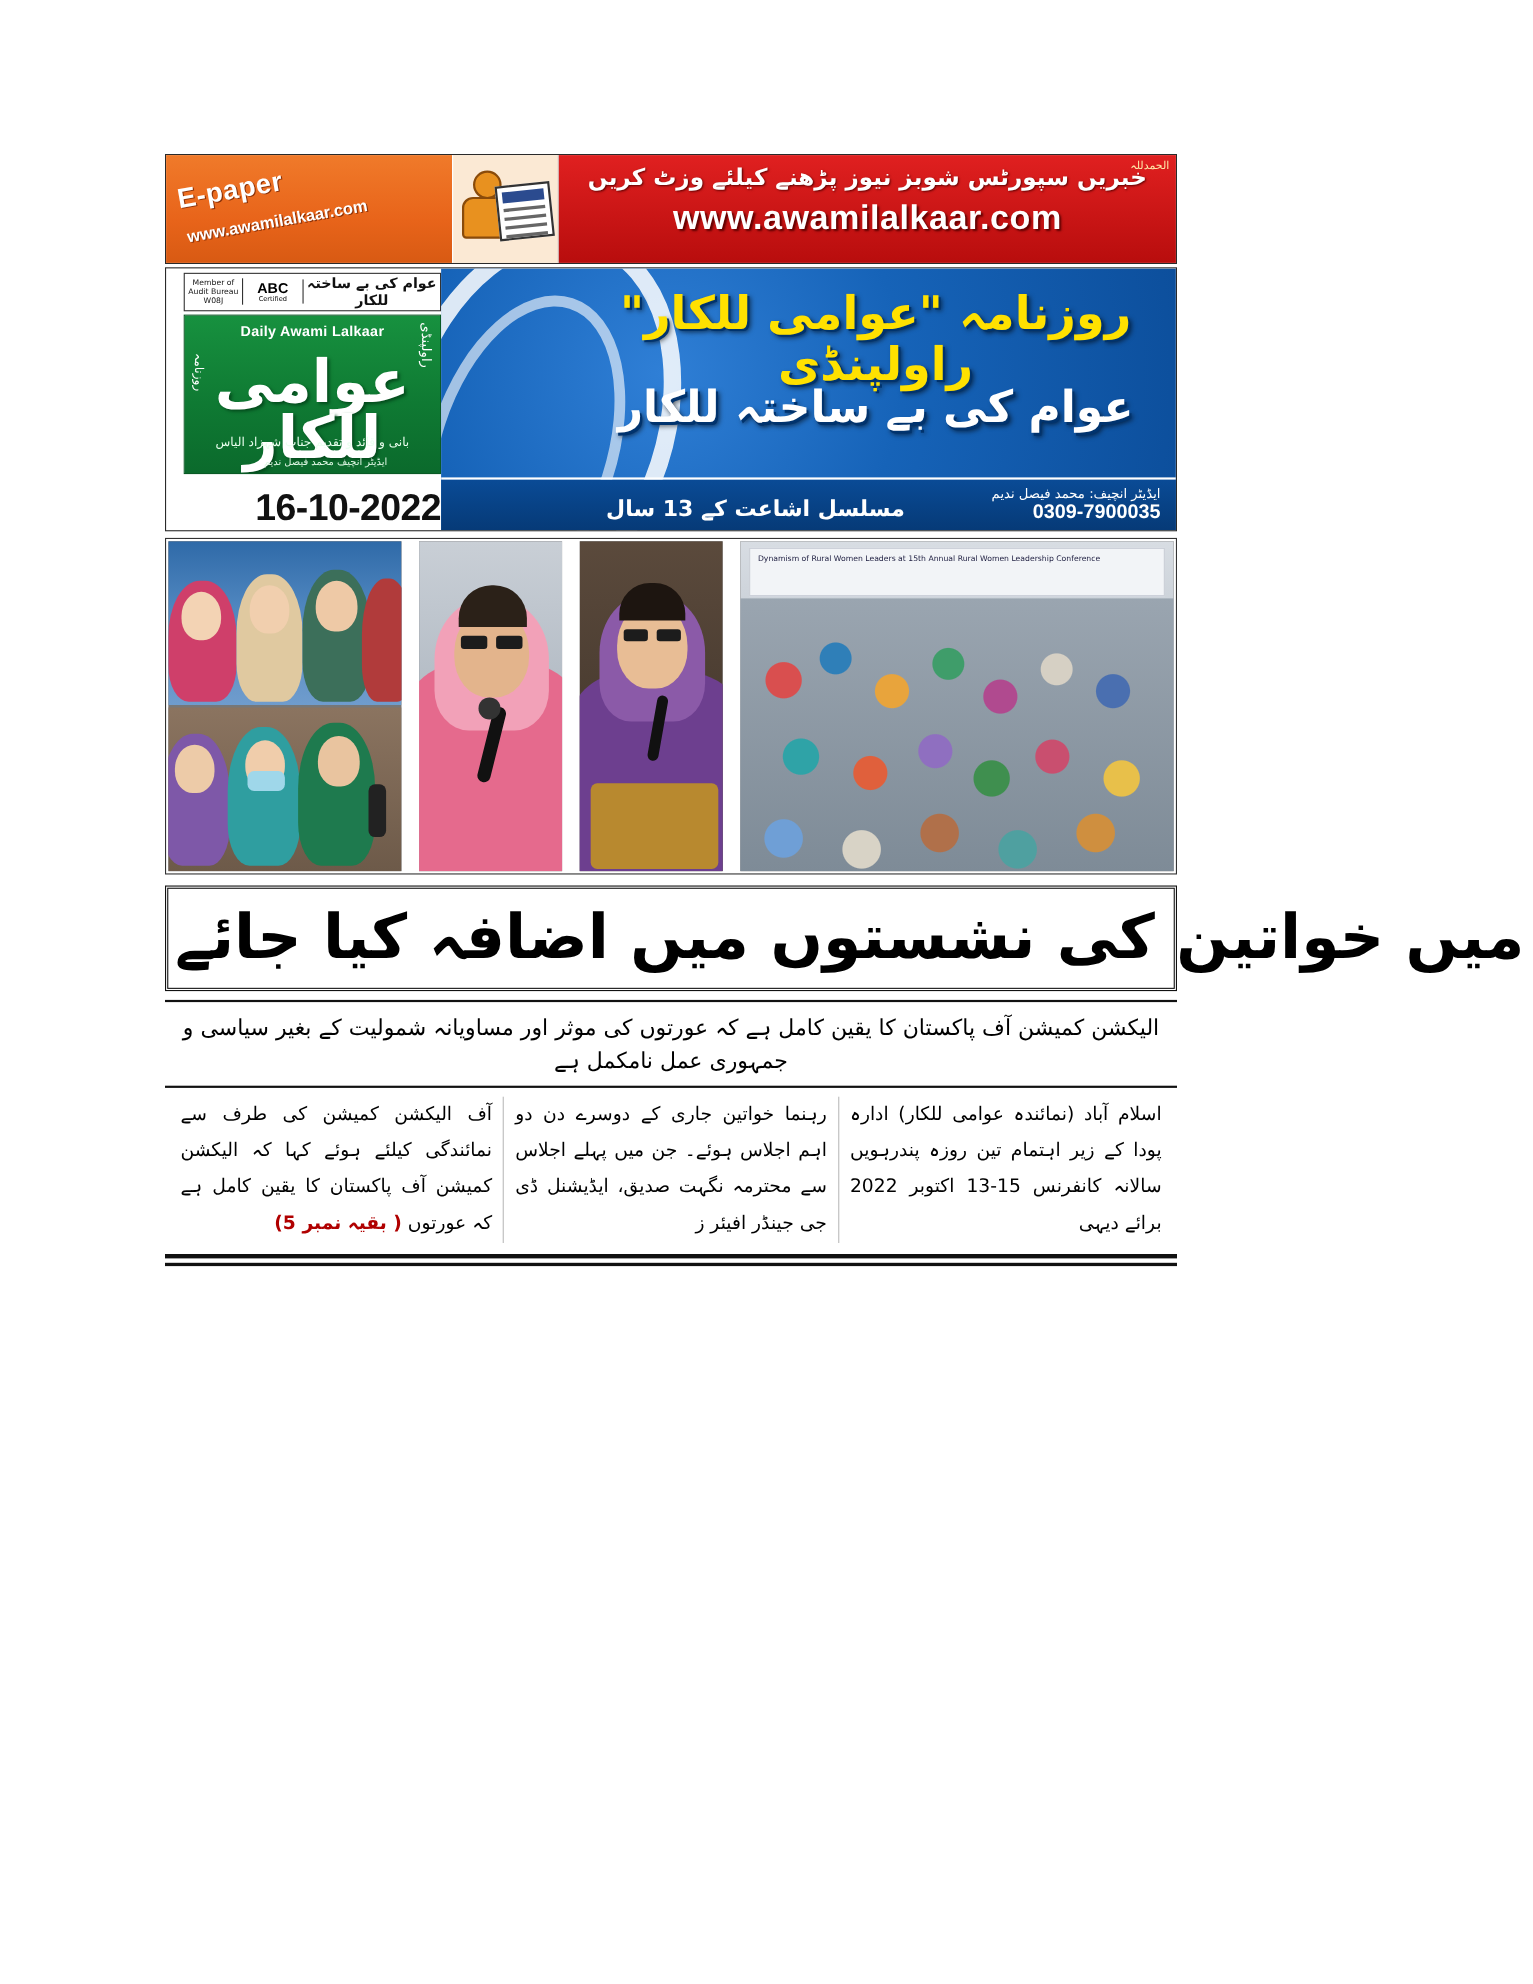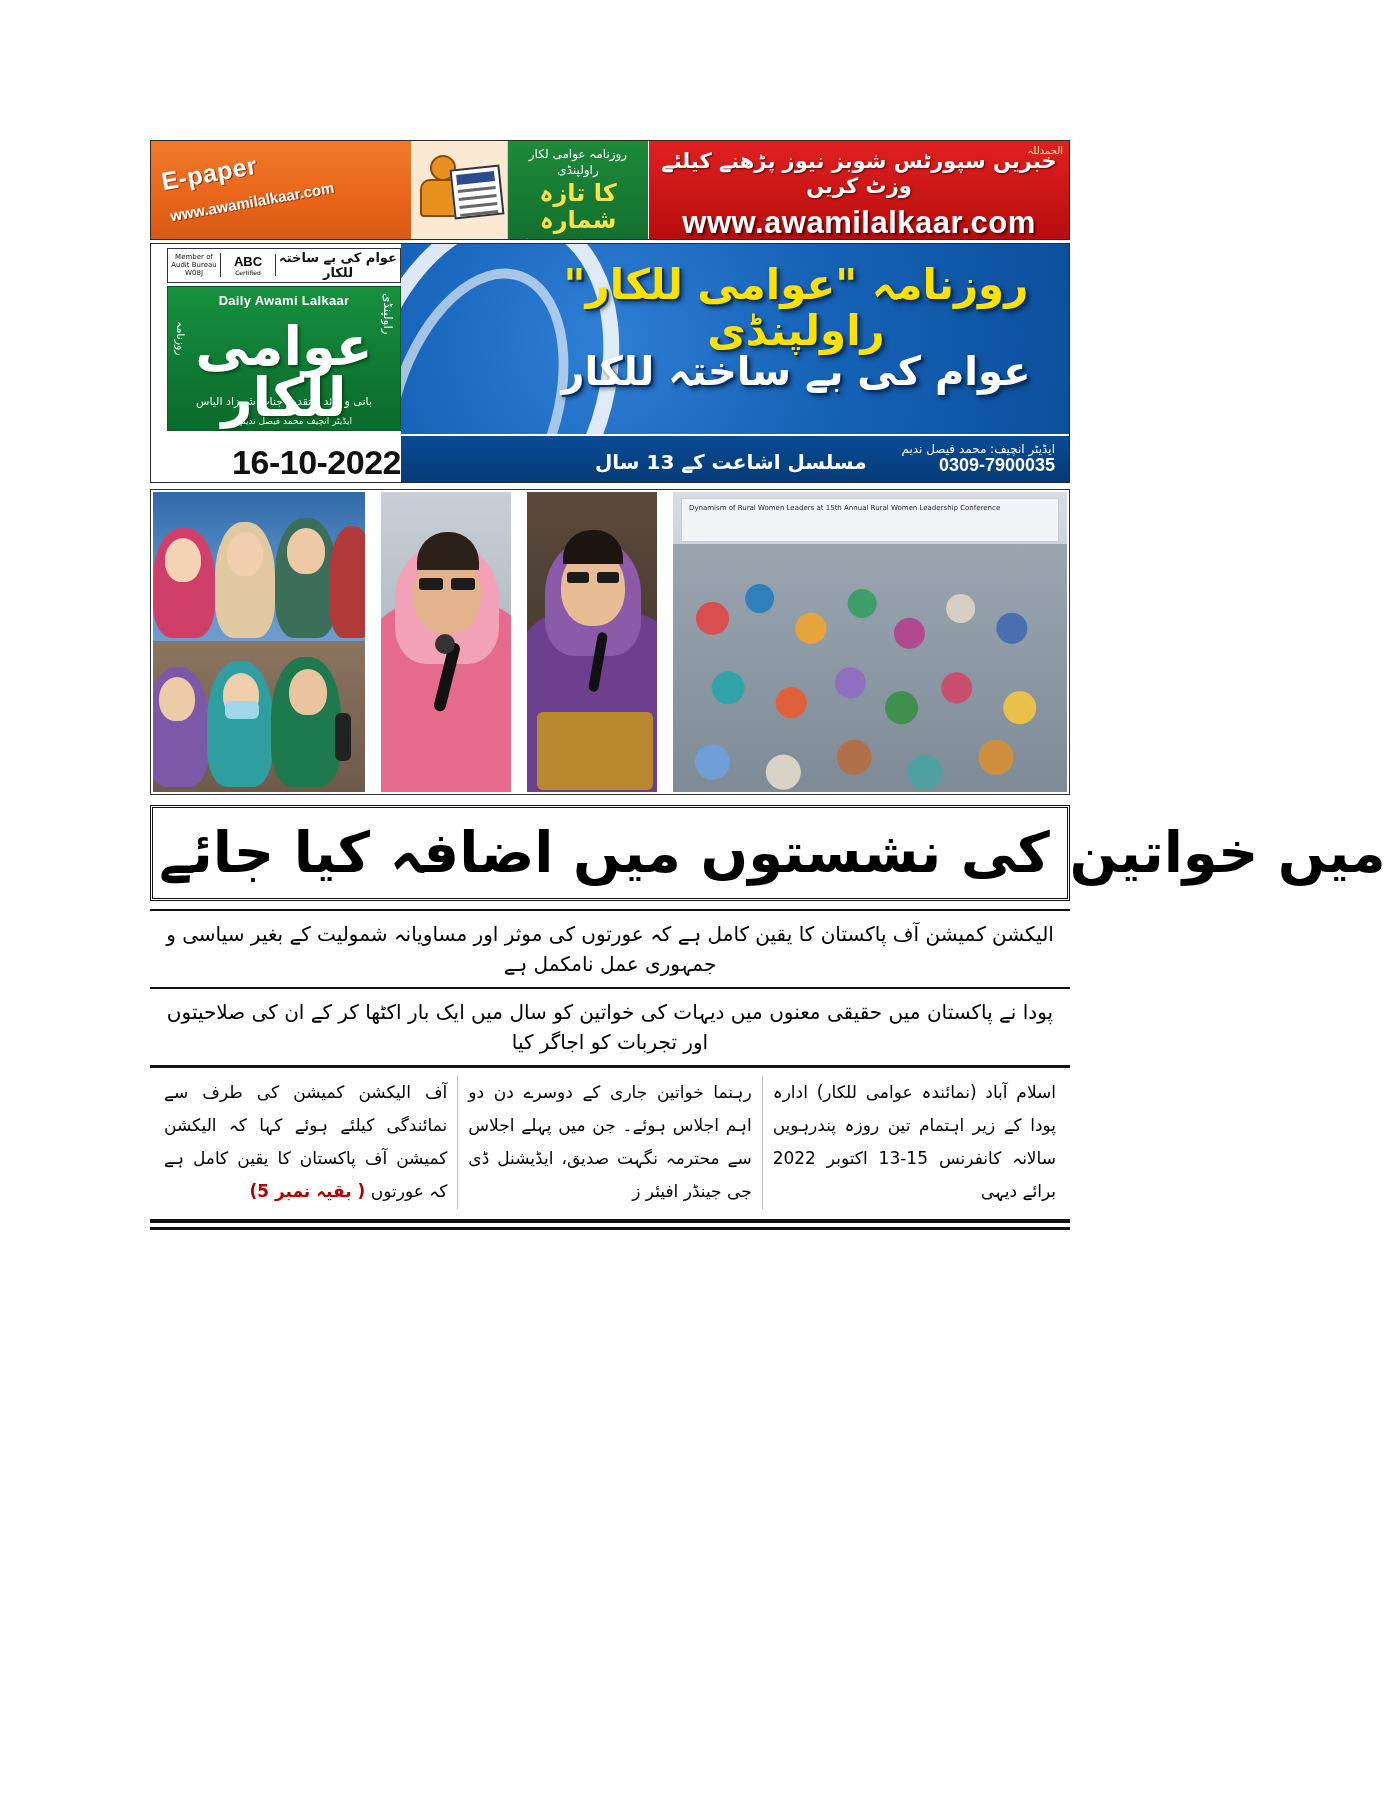--- a/index.html
+++ b/index.html
@@ -206,21 +206,21 @@
     text-shadow:2px 2px 0 #00336e, 3px 3px 5px rgba(0,0,0,.6);
     line-height:1.1;
   }
   .mh-bottombar{
     position:absolute;left:0;right:0;bottom:0;height:46px;
     background:linear-gradient(180deg,#0a4b96 0%,#063a77 100%);
     border-top:2px solid #ffffff;
   }
   .mh-years{
     position:absolute;left:150px;bottom:8px;
-    font-size:20px;font-weight:bold;color:#ffffff;margin-left:44px;
+    font-size:20px;font-weight:bold;color:#ffffff;
   }
   .mh-editor{
     position:absolute;right:14px;bottom:26px;
     font-size:12px;color:#ffffff;
   }
   .mh-phone{
     position:absolute;right:14px;bottom:6px;
     font-family:"Liberation Sans",sans-serif;
     font-size:18px;font-weight:bold;color:#ffffff;
   }
@@ -340,25 +340,20 @@
       <div class="man-body"></div>
       <div class="paper">
         <div class="hd"></div>
           <div class="ln"></div>
           <div class="ln"></div>
           <div class="ln"></div>
           <div class="ln"></div>
       </div>
     </div>
 
-    <div class="ad-green">
-      <div class="g1">روزنامہ عوامی لکار راولپنڈی</div>
-      <div class="g2">کا تازہ شمارہ</div>
-      <div class="g3">دنیا بھر میں کہیں بھی ایک کلک پر</div>
-    </div>
 
     <div class="ad-red">
       <div class="r3">الحمدللہ</div>
       <div class="r1">خبریں سپورٹس شوبز نیوز پڑھنے کیلئے وزٹ کریں</div>
       <div class="r2">www.awamilalkaar.com</div>
     </div>
   </div>
 
   <div class="masthead">
 
@@ -482,21 +477,20 @@
       </div>
     </div>
 
   </div>
 
   <div class="headline-box">
     <div class="headline">پنجاب اسمبلی میں خواتین کی نشستوں میں اضافہ کیا جائے</div>
   </div>
 
   <div class="deck">الیکشن کمیشن آف پاکستان کا یقین کامل ہے کہ عورتوں کی موثر اور مساویانہ شمولیت کے بغیر سیاسی و جمہوری عمل نامکمل ہے</div>
-  <div class="deck2">پودا نے پاکستان میں حقیقی معنوں میں دیہات کی خواتین کو سال میں ایک بار اکٹھا کر کے ان کی صلاحیتوں اور تجربات کو اجاگر کیا</div>
 
   <div class="cols">
     <div class="col">اسلام آباد (نمائندہ عوامی للکار) ادارہ پودا کے زیر اہتمام تین روزہ پندرہویں سالانہ کانفرنس 15-13 اکتوبر 2022 برائے دیہی</div>
     <div class="col">رہنما خواتین جاری کے دوسرے دن دو اہم اجلاس ہوئے۔ جن میں پہلے اجلاس سے محترمہ نگہت صدیق، ایڈیشنل ڈی جی جینڈر افیئر ز</div>
     <div class="col">
       <span>آف الیکشن کمیشن کی طرف سے نمائندگی کیلئے ہوئے کہا کہ الیکشن کمیشن آف پاکستان کا یقین کامل ہے کہ عورتوں</span>
       <span class="cont">( بقیہ نمبر 5)</span>
     </div>
   </div>
 

